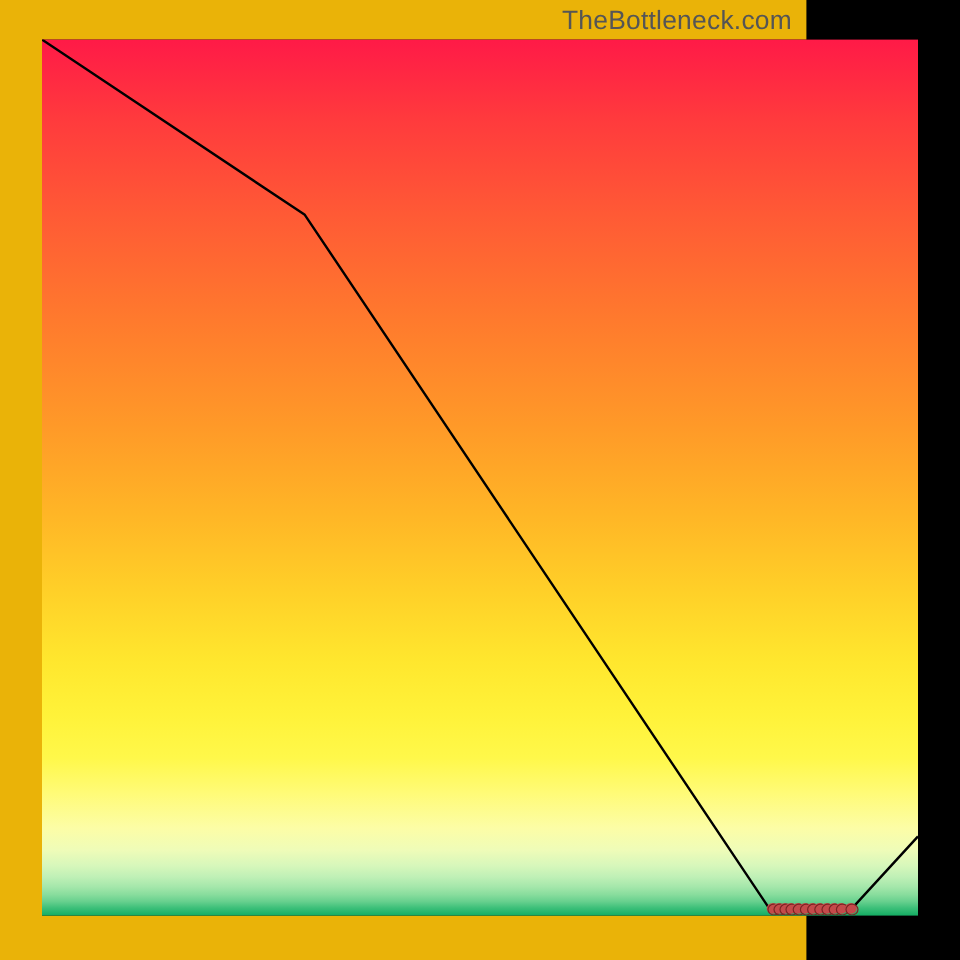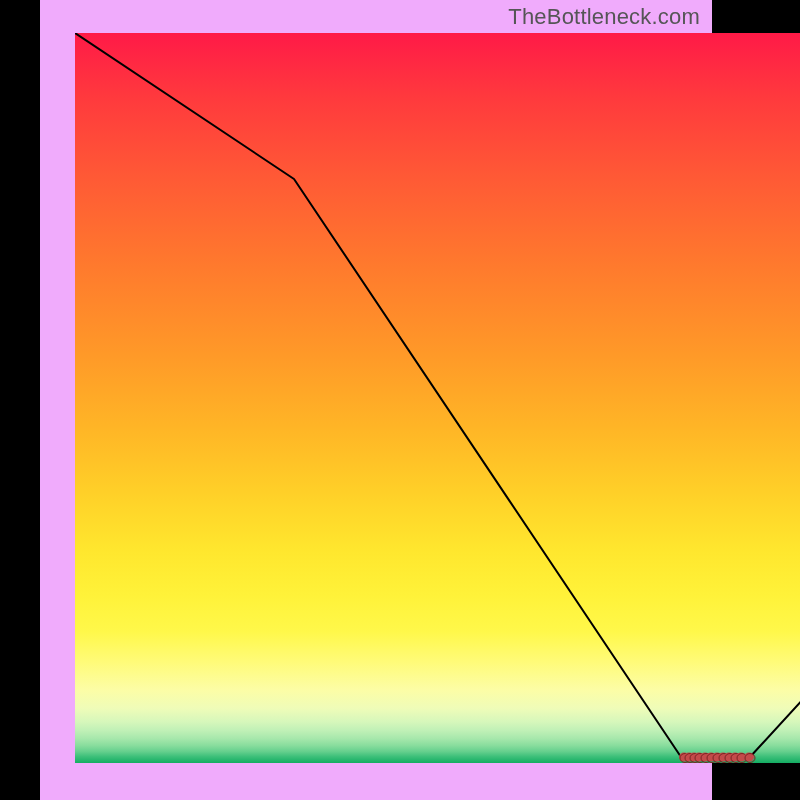--- a/index.html
+++ b/index.html
@@ -8,22 +8,21 @@
     width: 800px;
     height: 800px;
     background: #000;
     overflow: hidden;
     font-family: Arial, Helvetica, sans-serif;
   }
   .canvas {
     position: relative;
     width: 672px;
     height: 800px;
-    background: #f0abfc;
-    margin-left: 40px;
+    background: #eab308;
   }
   .watermark {
     position: absolute;
     top: 4px;
     right: 12px;
     color: #555556;
     font-size: 22px;
     font-weight: 400;
     letter-spacing: 0.2px;
     user-select: none;

